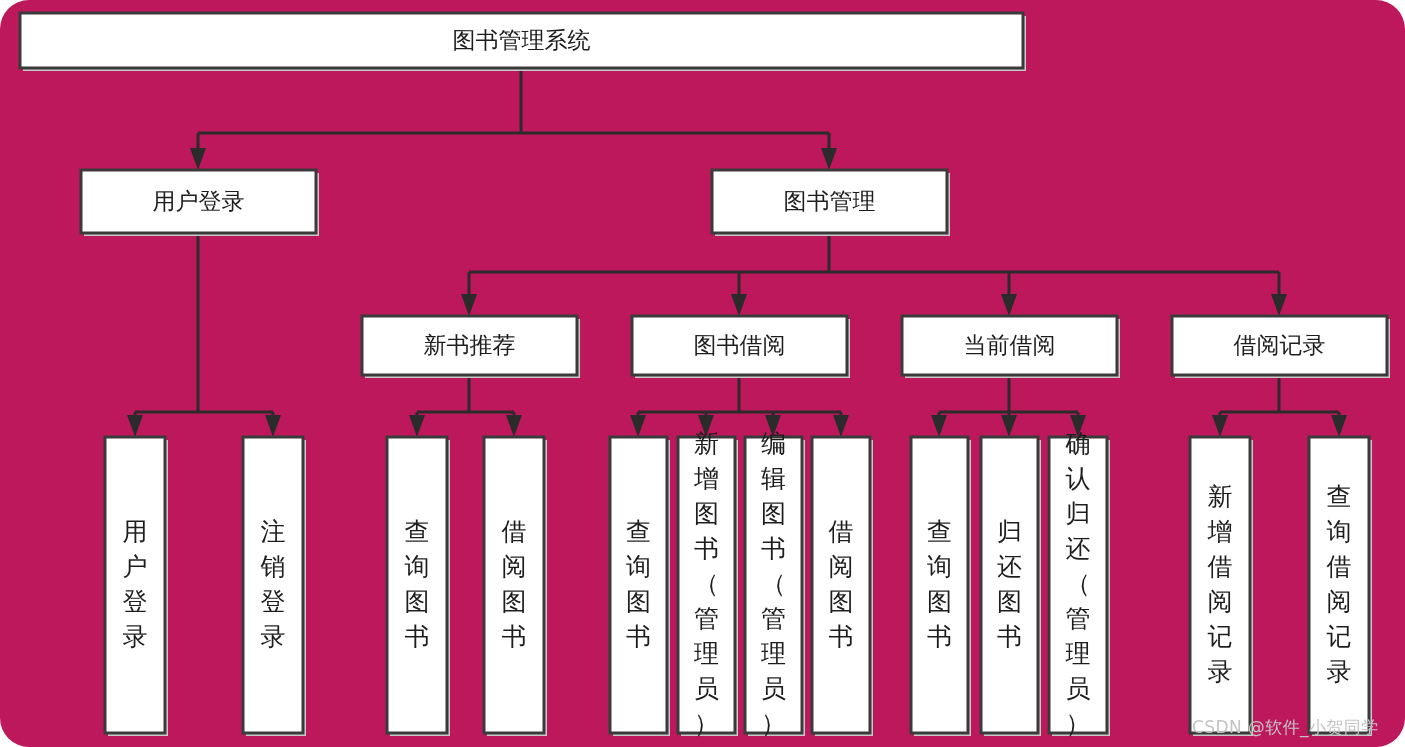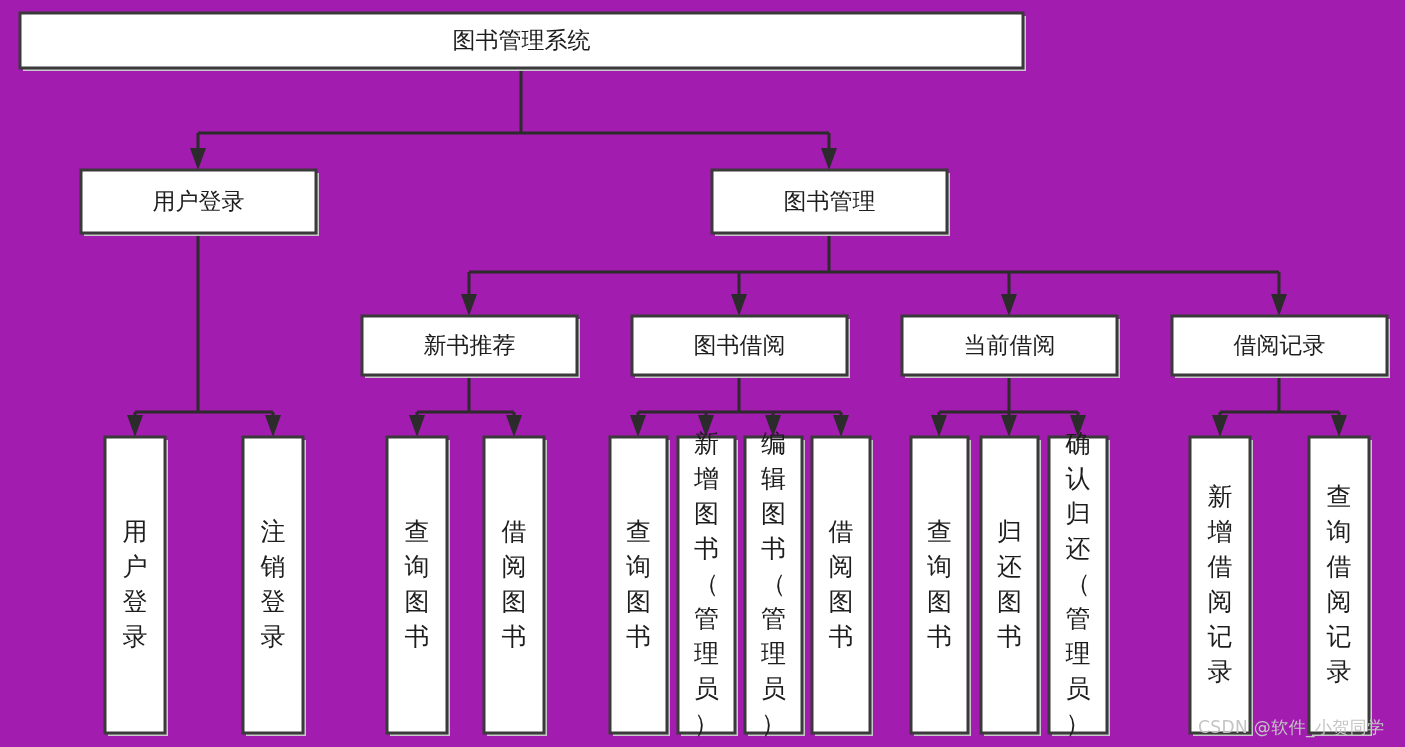--- a/index.html
+++ b/index.html
@@ -1,18 +1,18 @@
 <!DOCTYPE html>
 <html><head>
 <meta charset="utf-8">
 <style>
   html,body{margin:0;padding:0;background:#ffffff;}
   body{width:1405px;height:747px;overflow:hidden;
        font-family:"Liberation Sans","DejaVu Sans",sans-serif;}
-  #stage{position:relative;width:1405px;height:747px;background:#a21caf;}
+  #stage{position:relative;width:1405px;height:747px;background:#be185d;border-radius:29px;}
   #diagram{position:absolute;left:0;top:0;width:1405px;height:747px;}
 
   .node-box{fill:#ffffff;stroke:#3a3a3a;stroke-width:3;}
   .node-shadow{fill:#c9c9c9;stroke:none;}
   .connector{stroke:#2b2b2b;stroke-width:3;fill:none;}
   .arrow-head{fill:#2b2b2b;stroke:none;}
 
   .node-label{
     fill:#1d1d1d;
     font-family:"DejaVu Sans","Liberation Sans",sans-serif;
@@ -31,21 +31,20 @@
   #watermark{
     position:absolute;
     left:1192px;
     top:716px;
     font-family:"DejaVu Sans","Liberation Sans",sans-serif;
     font-size:17px;
     color:#c4c4c4;
     white-space:nowrap;
     letter-spacing:0.4px;
     user-select:none;
-    padding-left:6px;
   }
 </style>
 </head>
 <body>
 
 <div id="stage">
 
   <svg id="diagram" viewBox="0 0 1405 747">
     <defs>
       <g id="arrowShape"></g>

